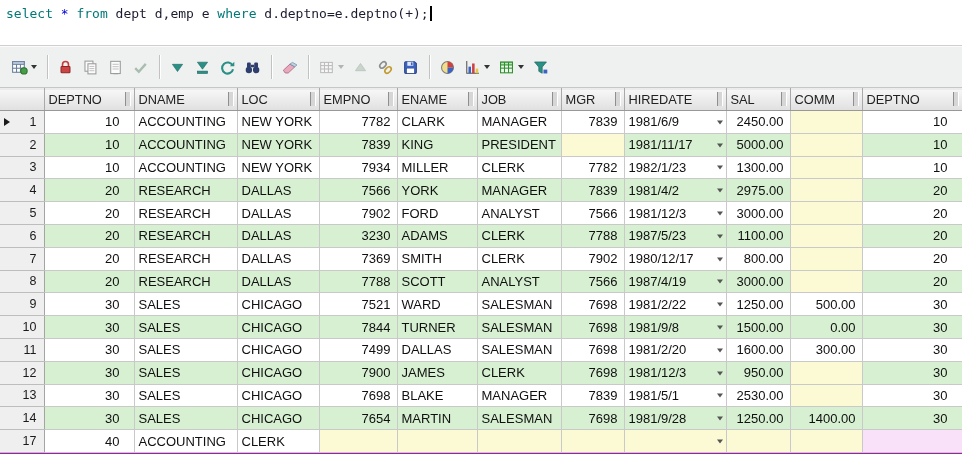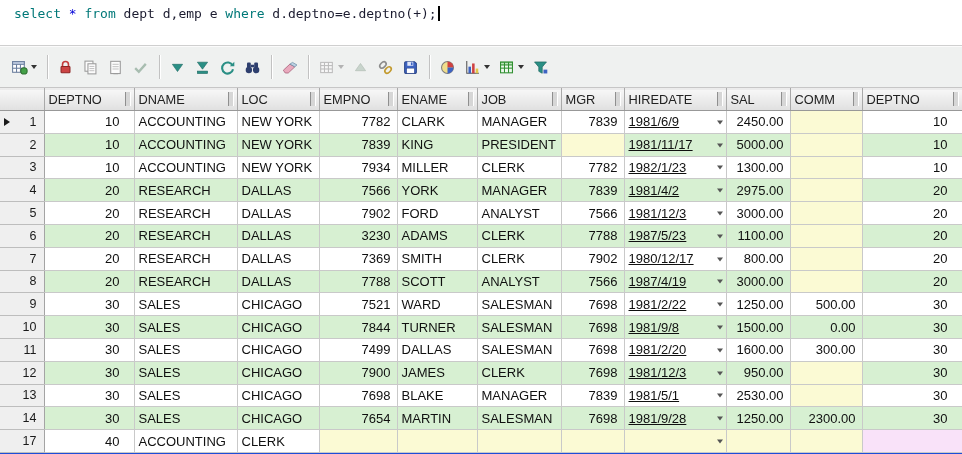--- a/index.html
+++ b/index.html
@@ -3,21 +3,21 @@
 <meta charset="utf-8">
 <style>
   html,body{margin:0;padding:0;}
   body{
     width:962px;height:454px;overflow:hidden;background:#fff;
     font-family:"Liberation Sans",sans-serif;
   }
   
   .editor{
     height:46px;box-sizing:border-box;background:#fff;
-    border-bottom:1px solid #cfcfcf;padding:5px 0 0 14px;
+    border-bottom:1px solid #cfcfcf;padding:5px 0 0 6px;
   }
   .sql-line{
     font-family:"DejaVu Sans Mono","Liberation Mono",monospace;
     font-size:13px;line-height:18px;white-space:pre;
   }
   .caret{display:inline-block;width:2px;height:15px;background:#000;
     vertical-align:text-bottom;margin-left:1px;}
   
   .toolbar{
     height:42px;box-sizing:border-box;background:#eff1f0;
@@ -25,21 +25,21 @@
     display:flex;align-items:center;padding-left:8px;
   }
   .tbtn{height:26px;display:flex;align-items:center;padding:0 3px;margin-right:2px;border-radius:2px;}
   .tbtn .ic{display:flex;}
   .tbtn svg{width:17px;height:17px;}
   .dd{width:0;height:0;border-left:3.5px solid transparent;border-right:3.5px solid transparent;
       border-top:4.5px solid #333;margin-left:3px;}
   .dd.dis{border-top-color:#b3b3b3;}
   .sep{width:1px;height:24px;background:#c2c2c2;border-right:1px solid #fff;margin:0 5px;}
   
-  .grid-wrap{height:366px;overflow:hidden;background:#1d4ed8;}
+  .grid-wrap{height:366px;overflow:hidden;background:#a21caf;}
   table{border-collapse:collapse;table-layout:fixed;width:962px;}
   th{
     height:22px;box-sizing:border-box;
     background:linear-gradient(#f7f7f7,#e0e0e0);
     border-right:1px solid #a9a9a9;border-bottom:1px solid #989898;border-top:1px solid #ececec;
     font-weight:normal;font-size:12.8px;color:#222;text-align:left;
     padding:0 2px 0 4px;position:relative;overflow:hidden;white-space:nowrap;
   }
   th .handle{
     position:absolute;right:3px;top:3px;width:4px;height:14px;
@@ -57,21 +57,21 @@
   td.pinkc{background:var(--pinkc);}
   td.rowsel{
     background:#efefef;border-right:1px solid #a4a4a4;border-bottom:1px solid #bdbdbd;
     text-align:right;padding-right:7px;color:#1a1a1a;font-size:12.5px;position:relative;
   }
   .row-marker{
     position:absolute;left:4px;top:50%;transform:translateY(-50%);
     width:0;height:0;border-top:4px solid transparent;border-bottom:4px solid transparent;
     border-left:6px solid #1a1a1a;
   }
-  td.hire{position:relative;padding-right:14px;text-decoration:underline;}
+  td.hire{position:relative;padding-right:14px;}
   .date-dd{
     position:absolute;right:3px;top:50%;transform:translateY(-40%);
     width:0;height:0;border-left:3.5px solid transparent;border-right:3.5px solid transparent;
     border-top:4.5px solid #555;
   }
 </style>
 </head>
 <body>
 
 <div class="editor">
@@ -498,21 +498,21 @@
           <td class="rowsel">14</td>
           <td class="data num deptpad green"><span>30</span></td>
           <td class="data green"><span>SALES</span></td>
           <td class="data green"><span>CHICAGO</span></td>
           <td class="data num green"><span>7654</span></td>
           <td class="data green"><span>MARTIN</span></td>
           <td class="data green"><span>SALESMAN</span></td>
           <td class="data num green"><span>7698</span></td>
           <td class="data hire green"><span>1981/9/28</span><span class="date-dd"></span></td>
           <td class="data num green"><span>1250.00</span></td>
-          <td class="data num green"><span>2300.00</span></td>
+          <td class="data num green"><span>1400.00</span></td>
           <td class="data num deptpad green"><span>30</span></td>
         </tr>
         <tr>
           <td class="rowsel">17</td>
           <td class="data num deptpad"><span>40</span></td>
           <td class="data"><span>ACCOUNTING</span></td>
           <td class="data"><span>CLERK</span></td>
           <td class="data num nullc"><span></span></td>
           <td class="data nullc"><span></span></td>
           <td class="data nullc"><span></span></td>

